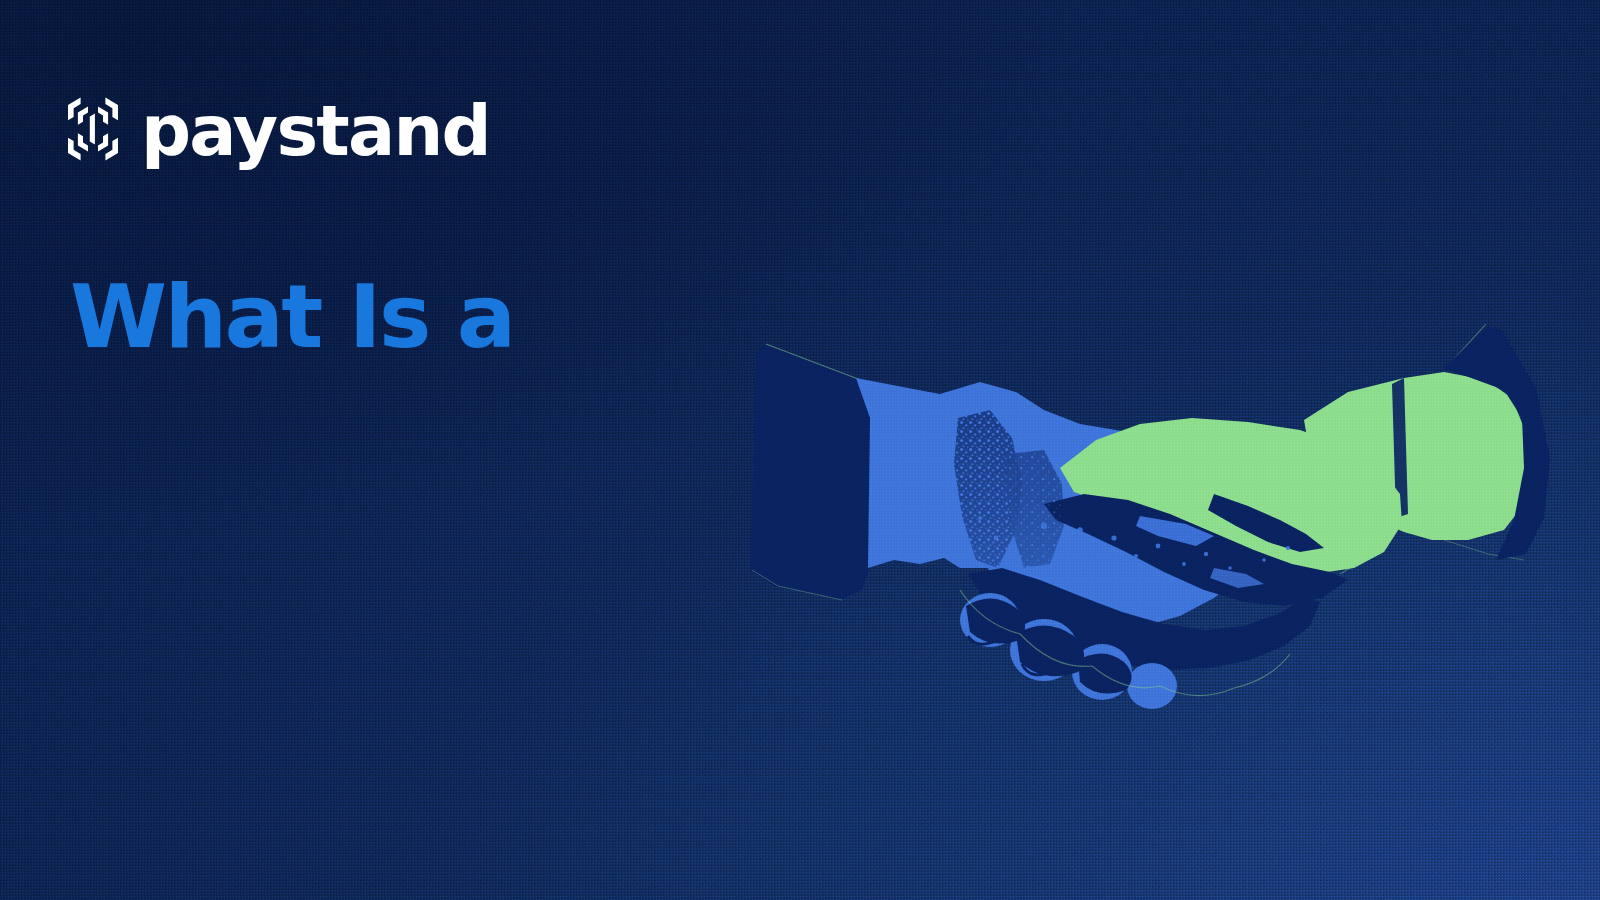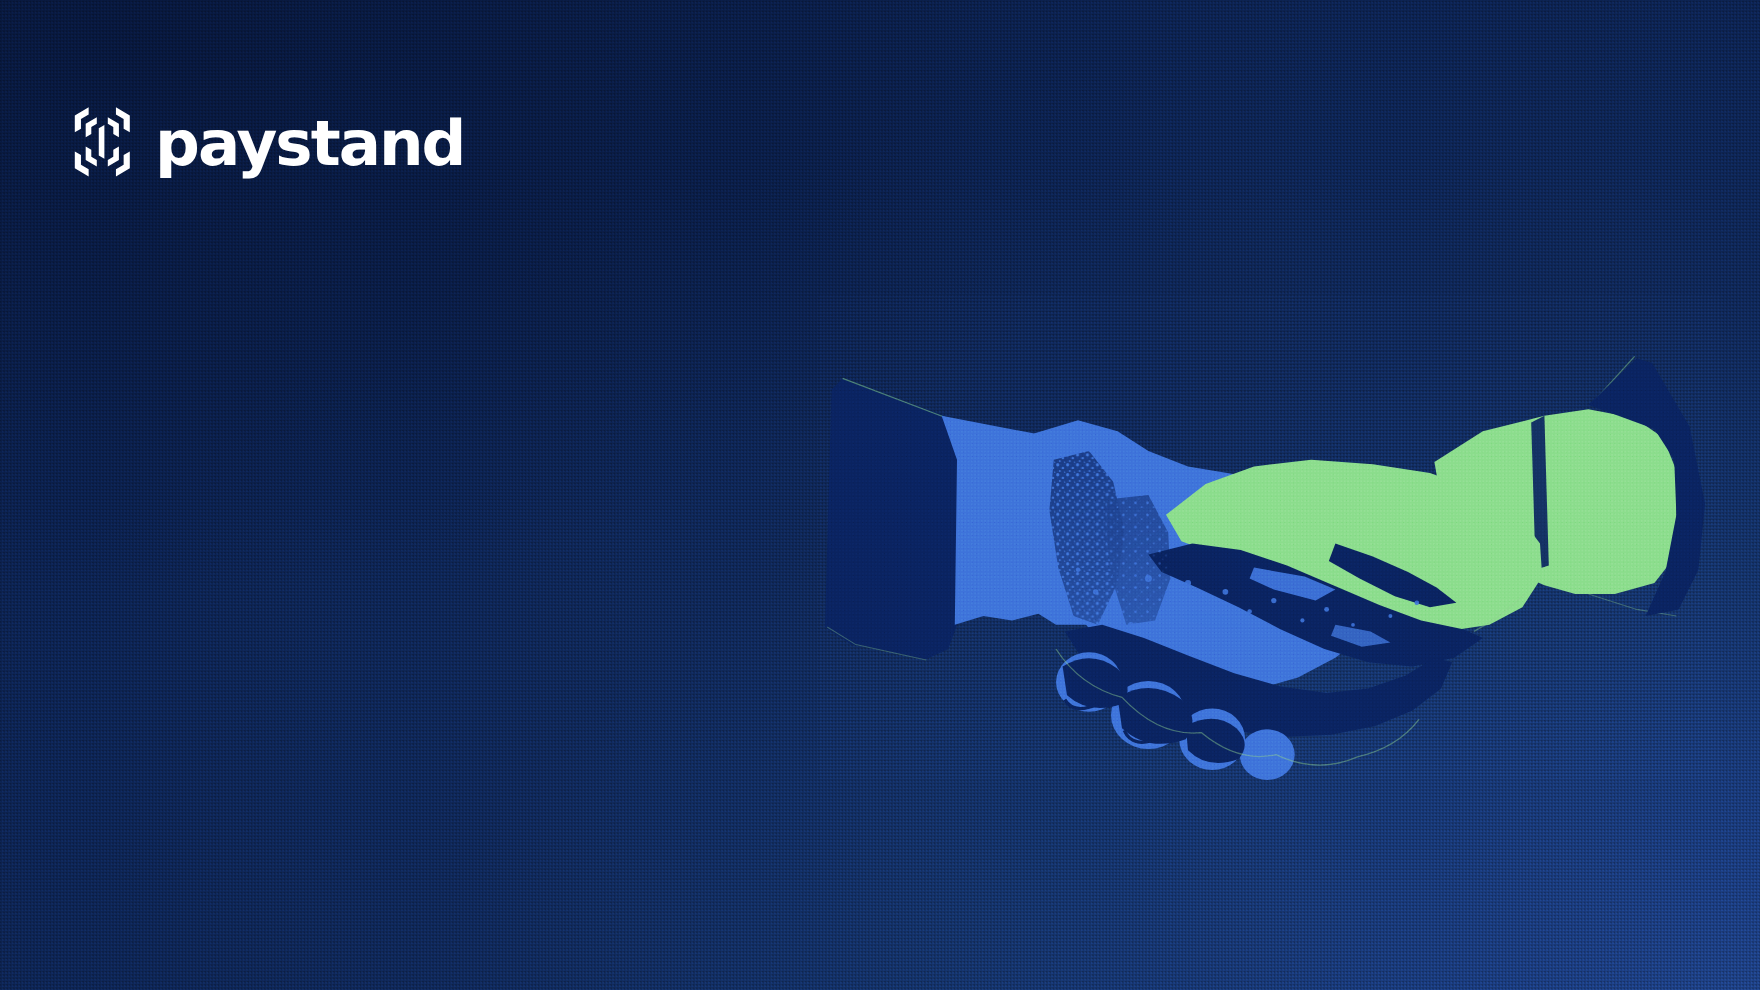--- a/index.html
+++ b/index.html
@@ -48,21 +48,21 @@
   
   #logo {
     position:absolute;
     left:62px; top:94px;
     display:flex; align-items:center; gap:17px;
     height:70px;
   }
   #logo-mark { width:62px; height:66px; display:block; flex:0 0 auto; }
   #logo-word {
     color:#ffffff;
-    font-size:57px;
+    font-size:70px;
     line-height:1;
     font-weight:700;
     letter-spacing:-1.8px;
     transform:translateY(2px);
     white-space:nowrap;
     font-family:"DejaVu Sans", sans-serif;
   }
 
   
   #headline {
@@ -128,20 +128,21 @@
 
         <path d="M43.4 1.6 L56.0 9.0 L56.0 24.3 L50.4 21.0 L50.4 12.2 L43.4 8.1 Z"></path>
         <path d="M56.0 41.7 L56.0 57.0 L43.4 64.4 L43.4 57.9 L50.4 53.8 L50.4 45.0 Z"></path>
       </g>
     </svg>
 
     <span id="logo-word">paystand</span>
   </div>
 
   <h1 id="headline">
+    <div class="line">What Is a</div>
   </h1>
 
   <div id="art">
     <svg viewBox="0 0 820 440" preserveAspectRatio="none">
       <defs>
 
         <pattern id="stipple" width="9" height="9" patternUnits="userSpaceOnUse">
           <rect width="9" height="9" fill="#0a2360"></rect>
           <circle cx="1.6" cy="1.6" r="1.5" fill="#3e73da"></circle>
           <circle cx="6.2" cy="4.4" r="1.1" fill="#3e73da"></circle>

